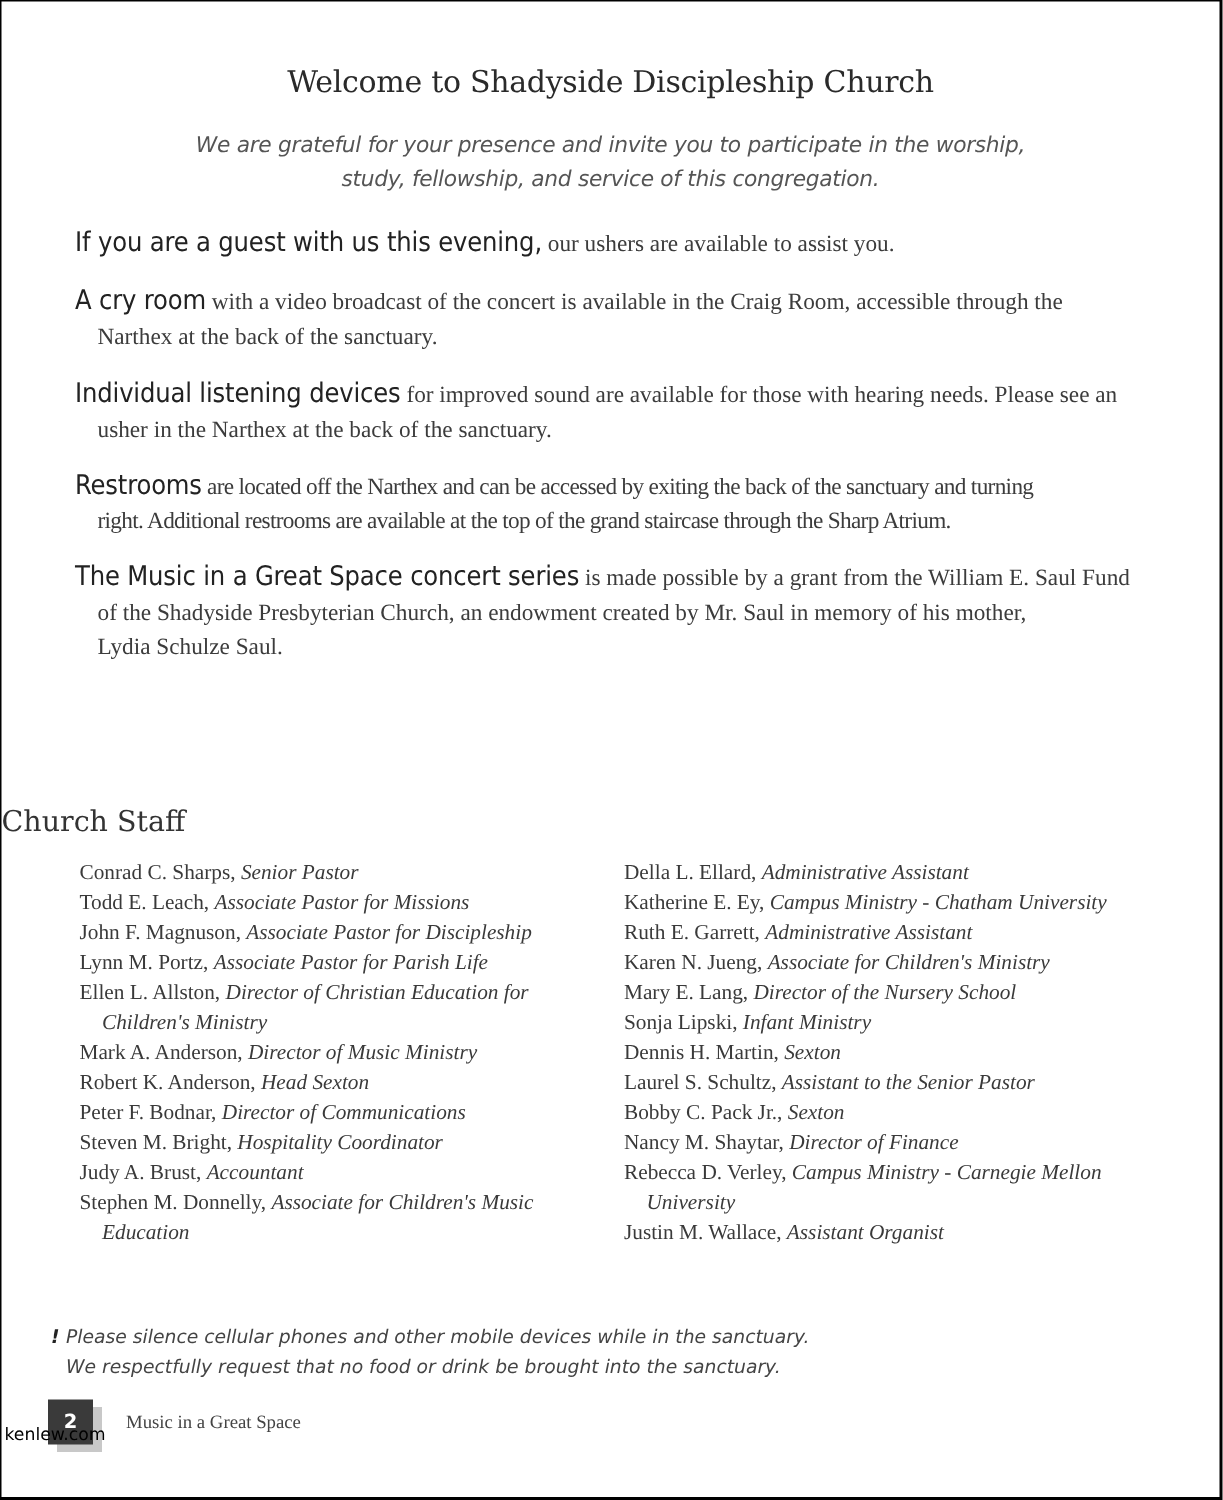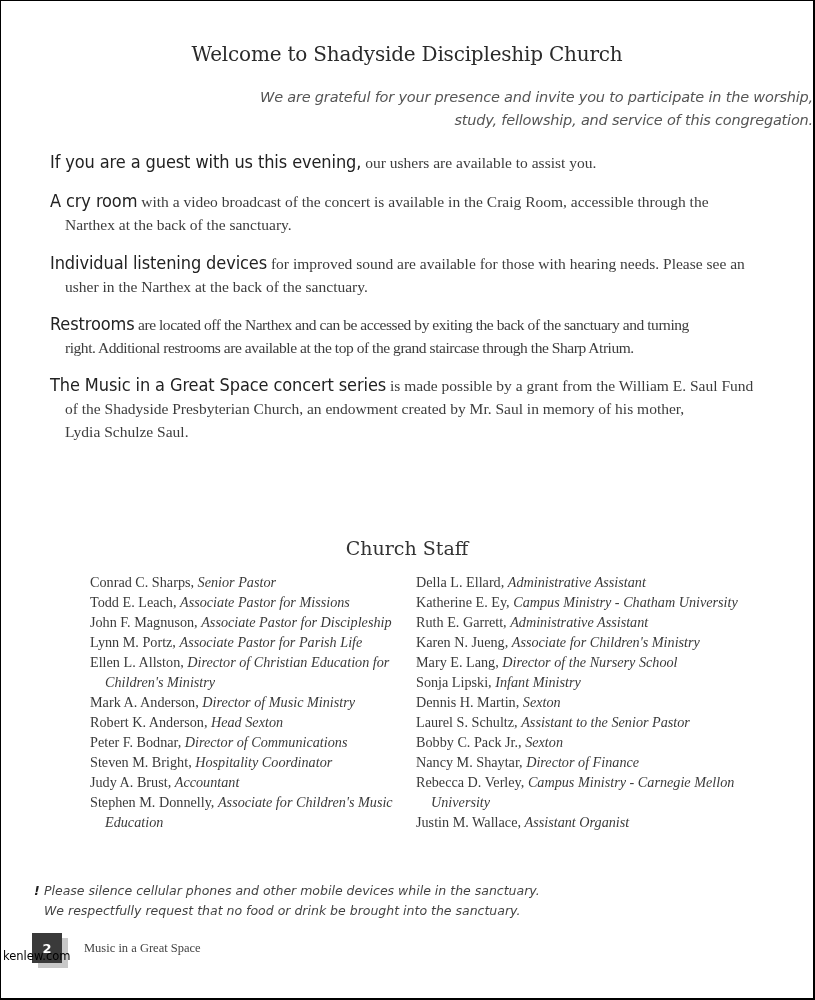--- a/index.html
+++ b/index.html
@@ -18,50 +18,49 @@
     }
     .title {
       position: absolute; left: 0; right: 0; top: 41px;
       text-align: center;
       font-family: "DejaVu Serif", serif;
       font-size: 20px; color: #2a2a2a;
       letter-spacing: -0.2px;
     }
     .intro {
       position: absolute; left: 0; right: 0; top: 85px;
-      text-align: right;
+      text-align: center;
       font-family: "DejaVu Sans", sans-serif;
       font-style: italic; font-size: 14.5px; line-height: 23px;
       color: #555; letter-spacing: -0.2px;
     }
     .para {
       position: absolute; left: 49px; width: 720px;
       font-family: "Liberation Serif", serif;
       font-size: 15.5px; line-height: 23px; color: #3c3c3c;
     }
     .para .lead {
       font-family: "DejaVu Sans", sans-serif;
       font-weight: normal; font-size: 18px; color: #222;
       letter-spacing: -0.1px;
       font-stretch: condensed;
     }
     .para .cont { padding-left: 15px; display: block; }
     .staff-title {
       position: absolute; left: 0; right: 0; top: 536px;
-      text-align: center;
       font-family: "DejaVu Serif", serif;
       font-size: 19px; color: #333;
       padding-left: 0px;
     }
     .staff-col {
       position: absolute; top: 571px;
       font-family: "Liberation Serif", serif;
       font-size: 14.2px; line-height: 20px; color: #3a3a3a;
     }
-    .staff-col.left { left: 52px; width: 350px; margin-left: 37px; }
+    .staff-col.left { left: 52px; width: 350px; }
     .staff-col.right { left: 415px; width: 370px; }
     .staff-entry .role { font-style: italic; }
     .staff-entry .wrap { display: block; padding-left: 15px; font-style: italic; }
     .notice {
       position: absolute; left: 33px; top: 880px;
       font-family: "DejaVu Sans", sans-serif; font-style: italic;
       font-size: 12.5px; line-height: 20px; color: #444;
     }
     .notice .bang {
       position: absolute; left: 0; top: 0; font-weight: bold; font-style: italic; color: #222;

